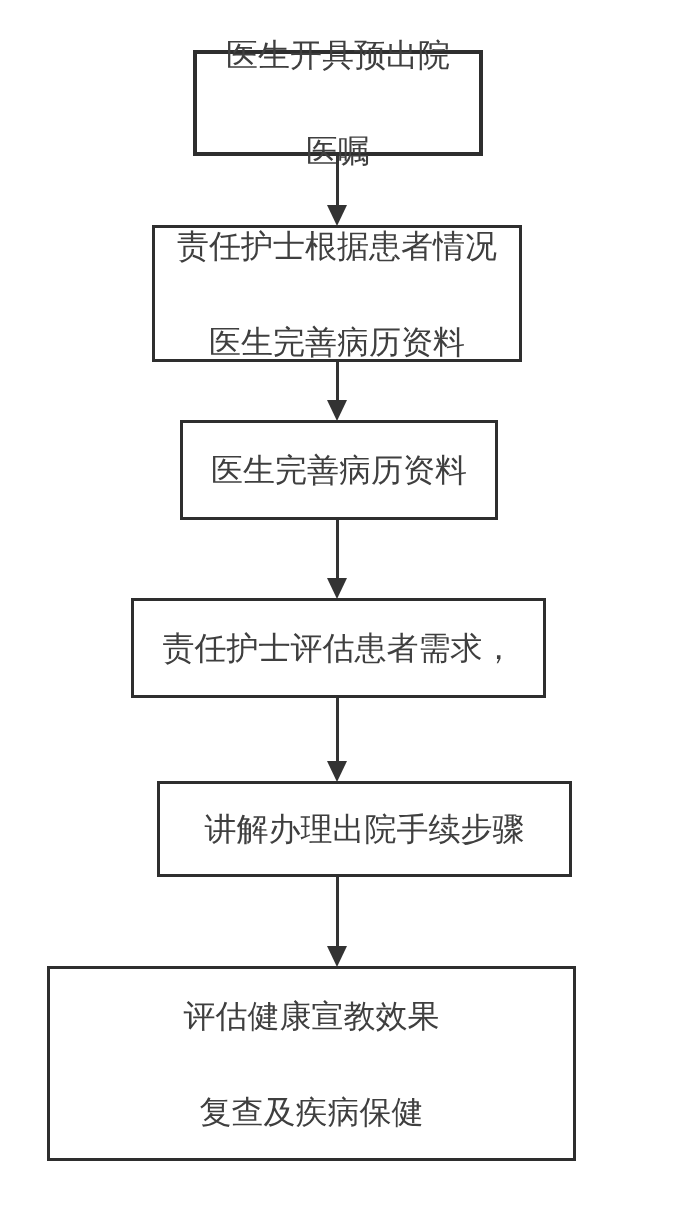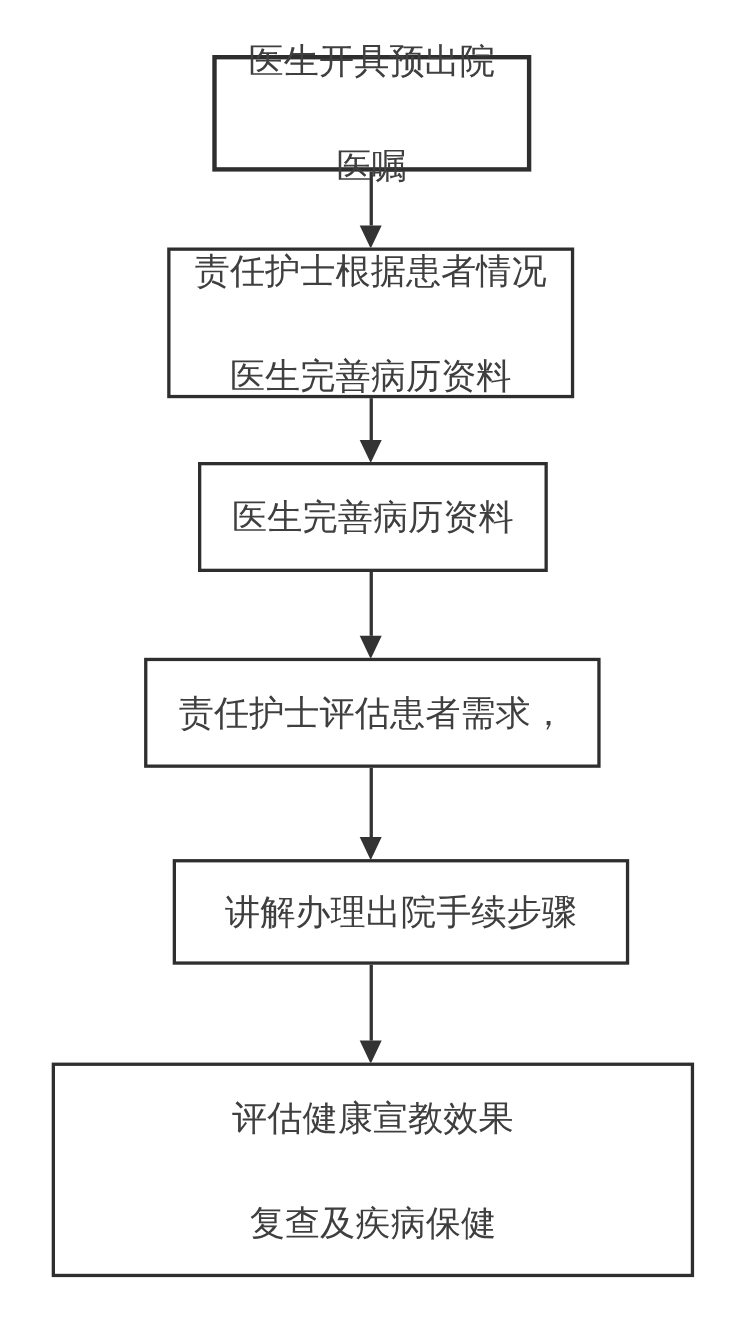--- a/index.html
+++ b/index.html
@@ -31,21 +31,21 @@
     font-size: 32px;
     line-height: 48px;
     color: #3f3f3f;
     white-space: nowrap;
   }
   .node1 { left: 193px; top: 50px;  width: 290px; height: 106px; border-width: 4px; }
   .node2 { left: 152px; top: 225px; width: 370px; height: 137px; }
   .node3 { left: 180px; top: 420px; width: 318px; height: 100px; }
   .node4 { left: 131px; top: 598px; width: 415px; height: 100px; }
   .node5 { left: 131px; top: 781px; width: 415px; height: 96px; margin-left: 26px;  }
-  .node6 { left: 47px;  top: 966px; width: 584px; height: 195px; text-align: right; }
+  .node6 { left: 47px;  top: 966px; width: 529px; height: 195px; text-align: right; }
 
   .arrow {
     position: absolute;
     left: 337px;
     transform: translateX(-50%);
     display: flex;
     flex-direction: column;
     align-items: center;
   }
   .arrow .stem {

